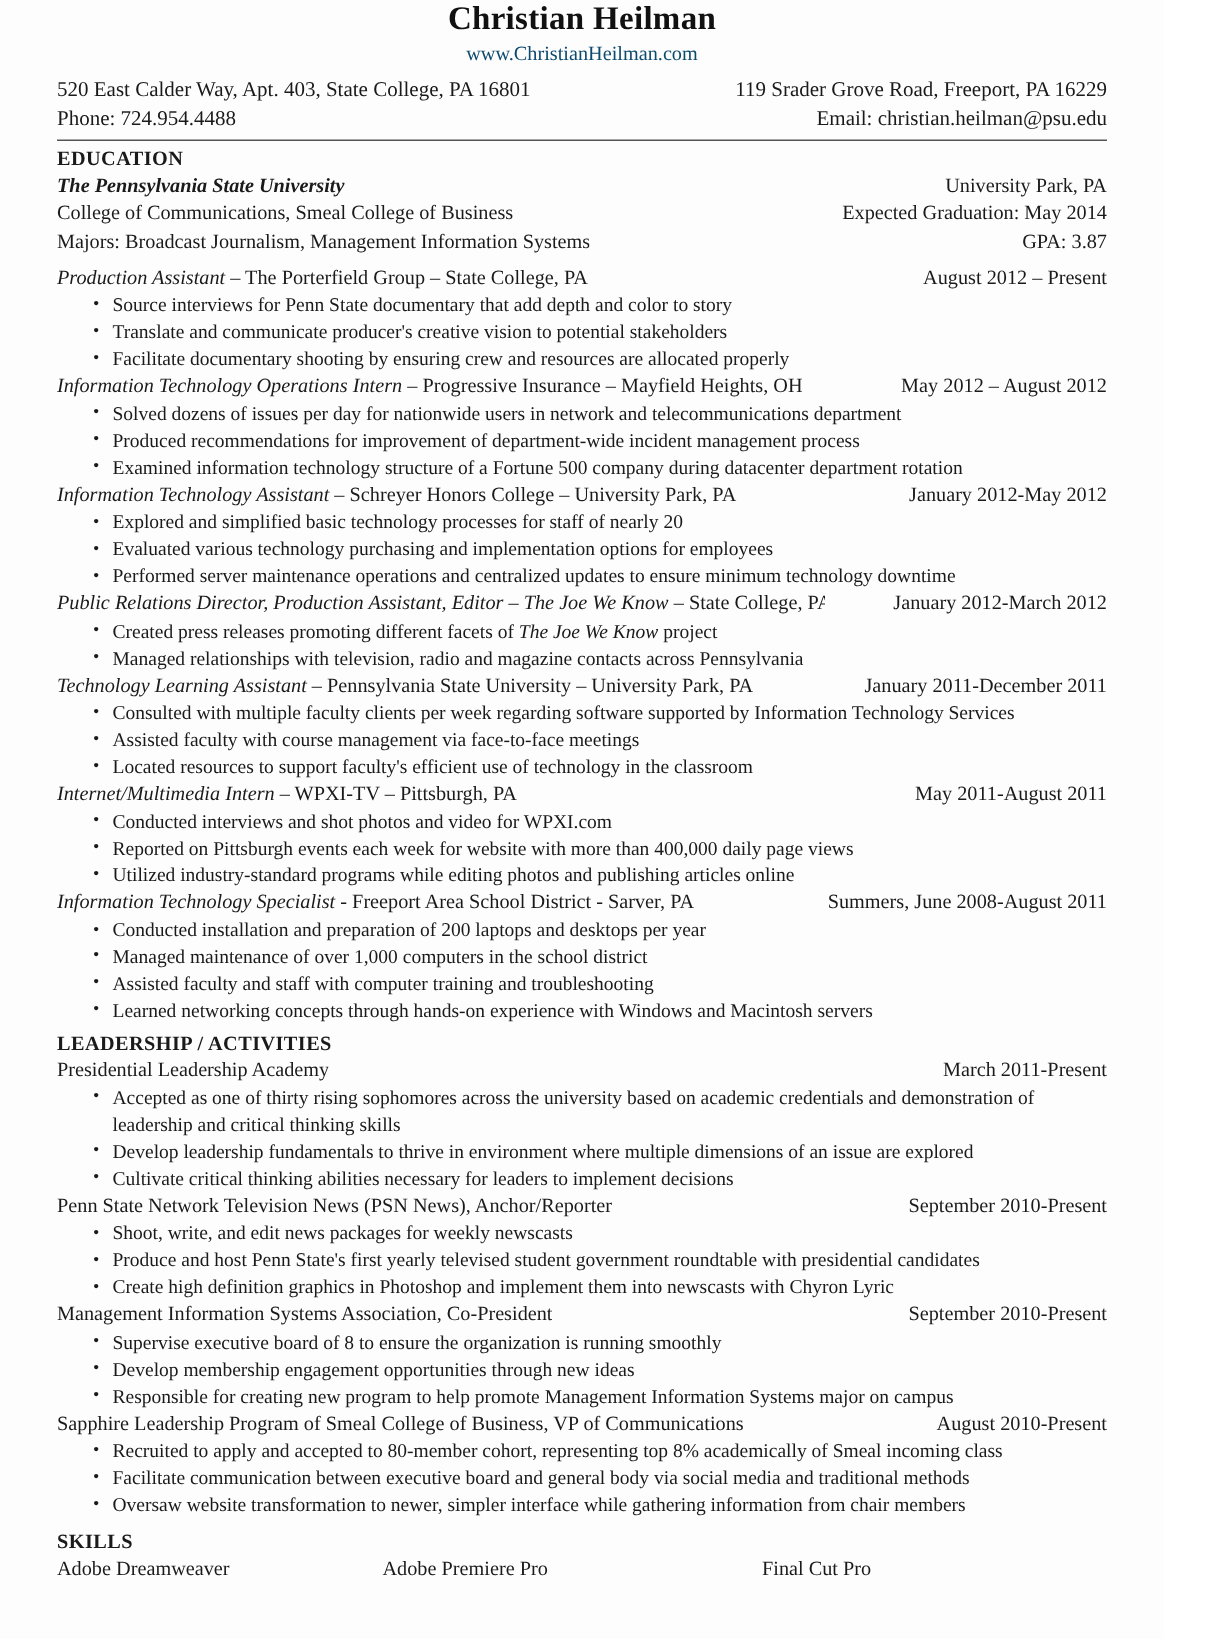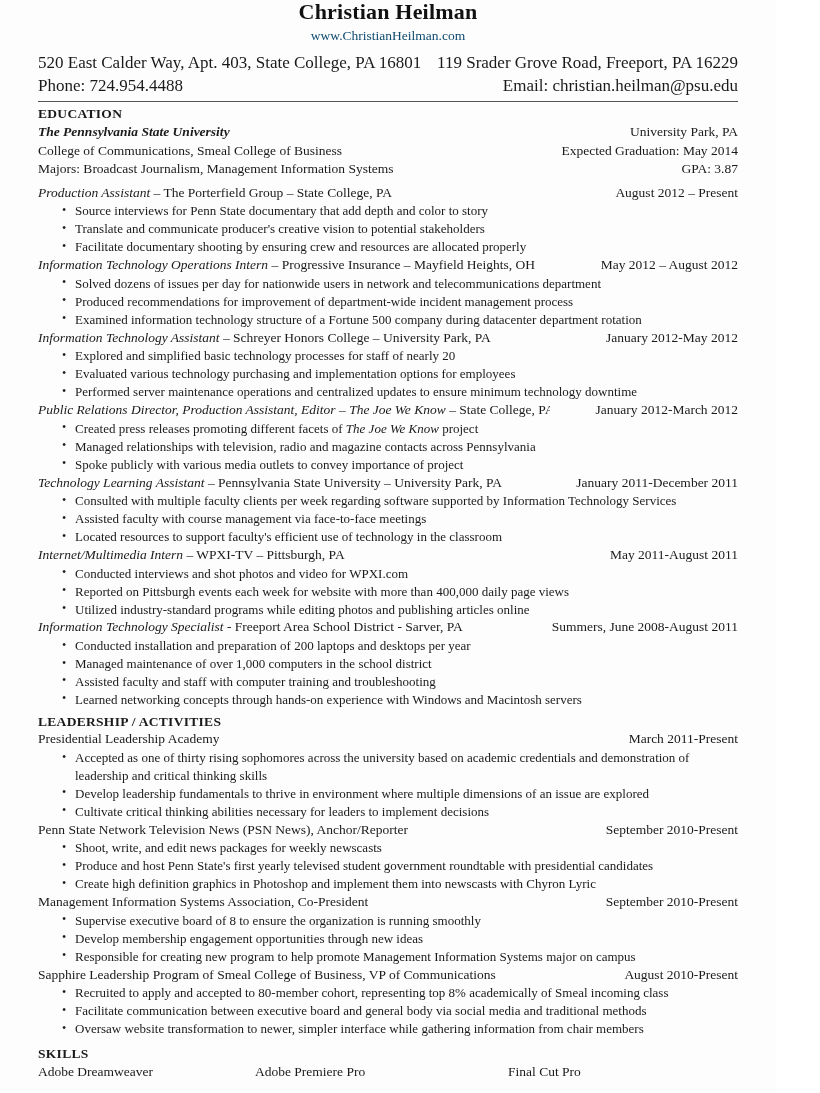--- a/index.html
+++ b/index.html
@@ -34,21 +34,21 @@
   .website {
     text-align: center;
     font-size: 13.5px;
     line-height: 1.35;
     padding-top: 4px;
     color: #0c4a6e;
   }
   .contact-row {
     display: flex;
     justify-content: space-between;
-    font-size: 17px;
+    font-size: 14px;
     line-height: 1.36;
     padding-top: 6px;
   }
   .contact-col.left  { text-align: left; }
   .contact-col.right { text-align: right; }
   .contact-col div { white-space: nowrap; }
 
   .rule {
     border: 0;
     border-top: 1px solid #555;
@@ -189,21 +189,20 @@
         </ul>
       </div>
       <div>
         <div class="entry-head">
           <span class="left"><span class="ital">Public Relations Director, Production Assistant, Editor</span><span> – </span><span class="ital">The Joe We Know</span><span> – State College, PA</span></span>
           <span class="right">January 2012-March 2012</span>
         </div>
         <ul class="bullets">
           <li><span>Created press releases promoting different facets of </span><span class="ital">The Joe We Know</span><span> project</span></li>
           <li>Managed relationships with television, radio and magazine contacts across Pennsylvania</li>
-          <li>Spoke publicly with various media outlets to convey importance of project</li>
         </ul>
       </div>
       <div>
         <div class="entry-head">
           <span class="left"><span class="ital">Technology Learning Assistant</span><span> – Pennsylvania State University – University Park, PA</span></span>
           <span class="right">January 2011-December 2011</span>
         </div>
         <ul class="bullets">
           <li>Consulted with multiple faculty clients per week regarding software supported by Information Technology Services</li>
           <li>Assisted faculty with course management via face-to-face meetings</li>

